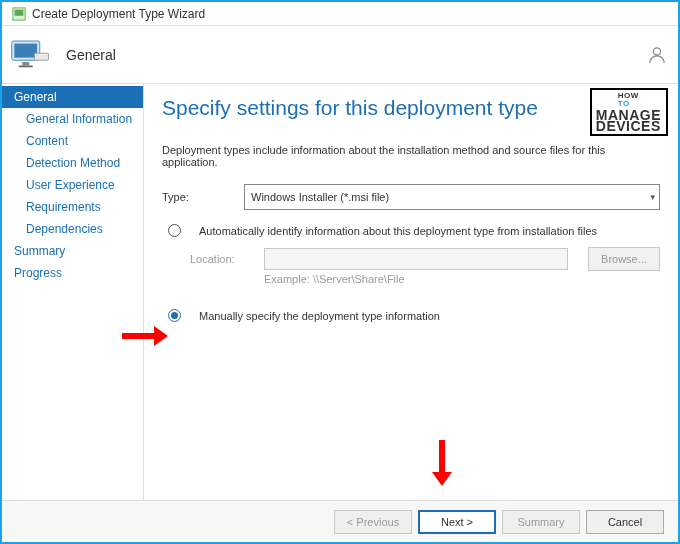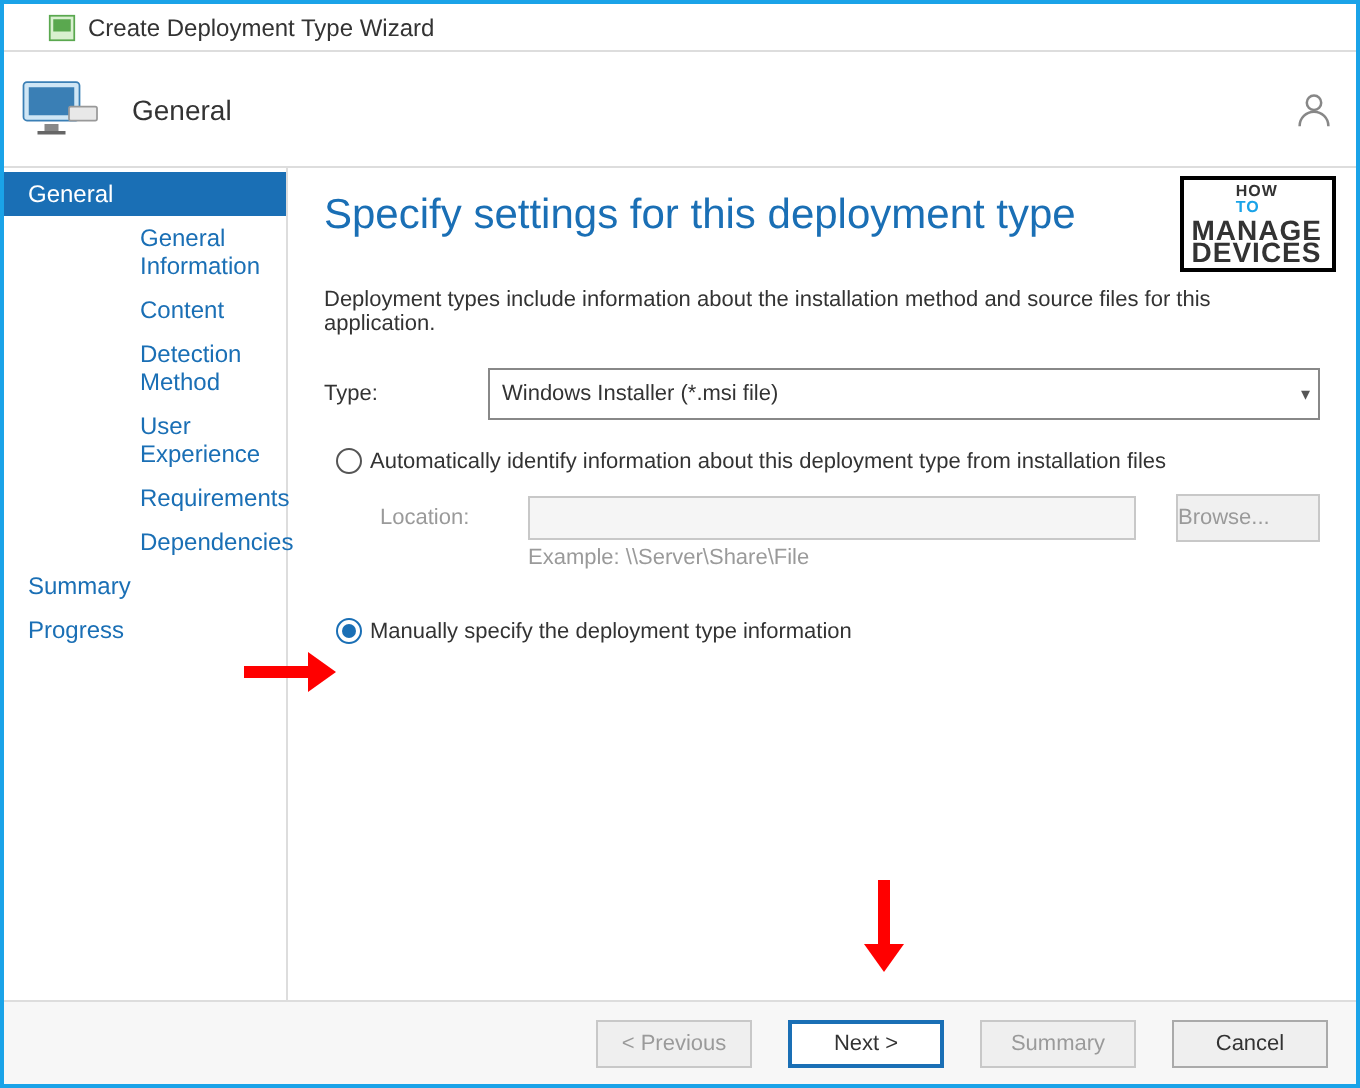--- a/index.html
+++ b/index.html
@@ -12,21 +12,21 @@
     width: 680px;
     height: 544px;
     border: 2px solid #1aa3e8;
     overflow: hidden;
     position: relative;
   }
   .titlebar {
     height: 24px;
     display: flex;
     align-items: center;
-    padding: 0 22px;
+    padding: 0 10px;
     border-bottom: 1px solid #ddd;
     font-size: 12px;
     color: #333;
     gap: 6px;
   }
   .titlebar .app-icon {
     width: 14px; height: 14px;
     display: inline-flex; align-items: center; justify-content: center;
   }
   .header {
@@ -49,21 +49,21 @@
     border-right: 1px solid #ddd;
     padding-top: 2px;
     background: #fff;
   }
   .sidebar-item {
     padding: 4px 8px 4px 12px;
     font-size: 12px;
     color: #1a6fb5;
     cursor: default;
   }
-  .sidebar-sub { padding-left: 24px; margin-left: 44px; }
+  .sidebar-sub { padding-left: 24px; }
   .sidebar-item.selected {
     background: #1a6fb5;
     color: #fff;
   }
   .main {
     flex: 1;
     padding: 12px 18px 8px 18px;
     position: relative;
   }
   .main-heading {
@@ -92,21 +92,21 @@
     display: flex;
     align-items: center;
     justify-content: space-between;
     padding: 0 4px 0 6px;
     font-size: 11px;
   }
   .dropdown .chev { font-size: 9px; color: #555; }
   .radio-row {
     display: flex;
     align-items: center;
-    gap: 4px;
+    gap: 18px;
     margin: 12px 0 10px 6px;
     font-size: 11px;
   }
   .radio-outer {
     width: 13px; height: 13px; border: 1px solid #555; border-radius: 50%;
     display: inline-flex; align-items: center; justify-content: center;
     background: #fff;
   }
   .radio-outer.checked { border-color: #1a6fb5; }
   .radio-inner {
@@ -117,38 +117,38 @@
     align-items: center;
     gap: 12px;
     margin: 6px 0 2px 28px;
   }
   .location-label { width: 62px; color: #9a9a9a; font-size: 11px; }
   .location-input {
     flex: 1; height: 22px; border: 1px solid #c8c8c8; background: #f5f5f5;
   }
   .browse-btn {
     width: 72px; height: 24px; border: 1px solid #c8c8c8; background: #f0f0f0;
-    color: #9a9a9a; font-size: 11px; display: flex; align-items: center; justify-content: flex-start;
+    color: #9a9a9a; font-size: 11px; display: flex; align-items: center; justify-content: center;
     margin-left: 8px;
   }
   .example-row {
     margin: 2px 0 12px 102px; font-size: 11px; color: #9a9a9a;
   }
   .radio-row.second { margin-top: 24px; }
   .footer {
     position: absolute;
     left: 0; right: 0; bottom: 0;
     height: 42px;
     border-top: 1px solid #ddd;
     background: #f7f7f7;
     display: flex;
     align-items: center;
     justify-content: flex-end;
     padding: 0 14px;
-    gap: 18px;
+    gap: 6px;
   }
   .btn {
     min-width: 78px;
     height: 24px;
     border: 1px solid #aaa;
     background: #efefef;
     font-size: 11px;
     display: flex; align-items: center; justify-content: center;
     color: #333;
   }

